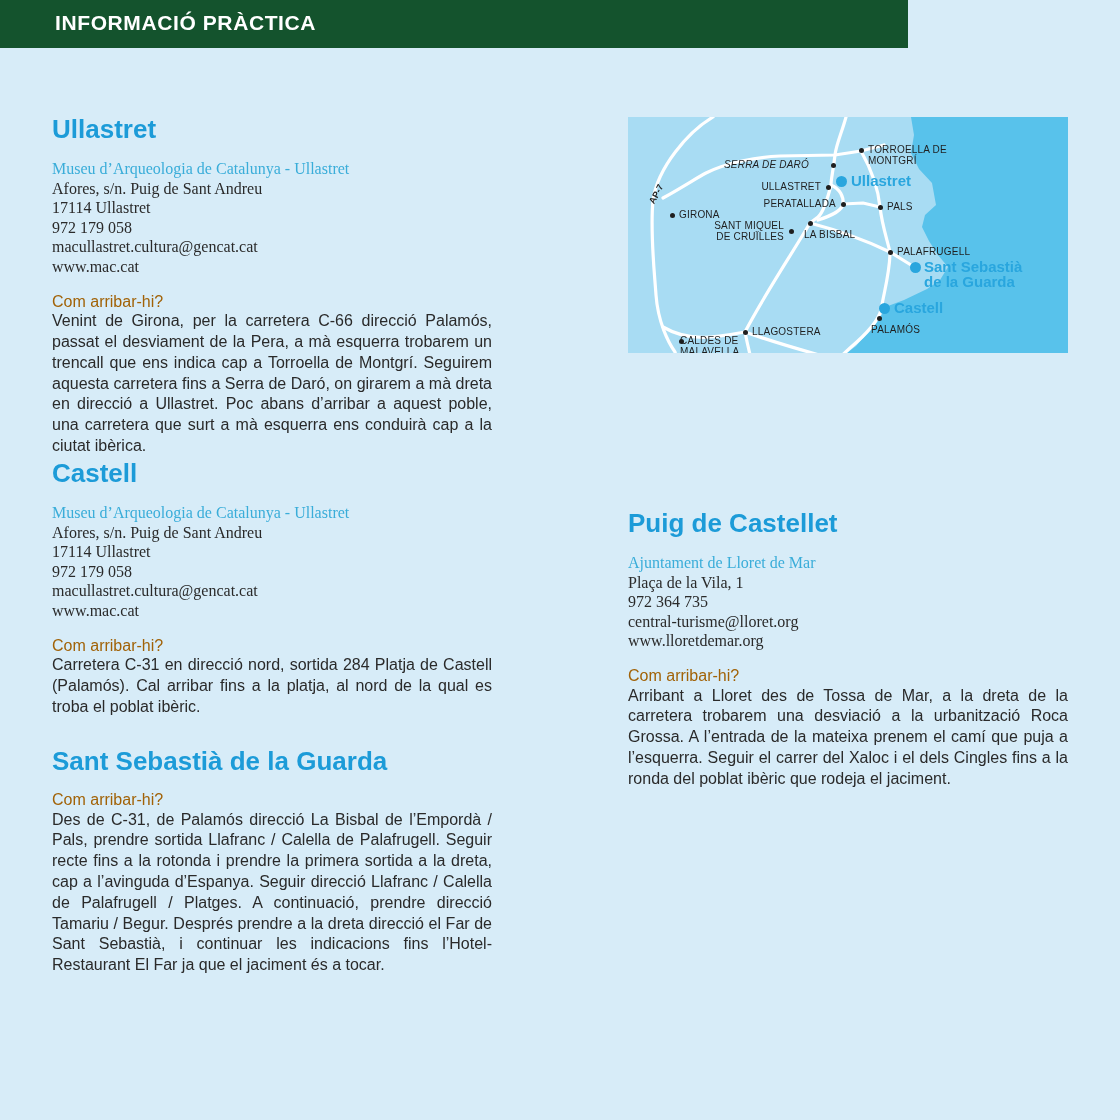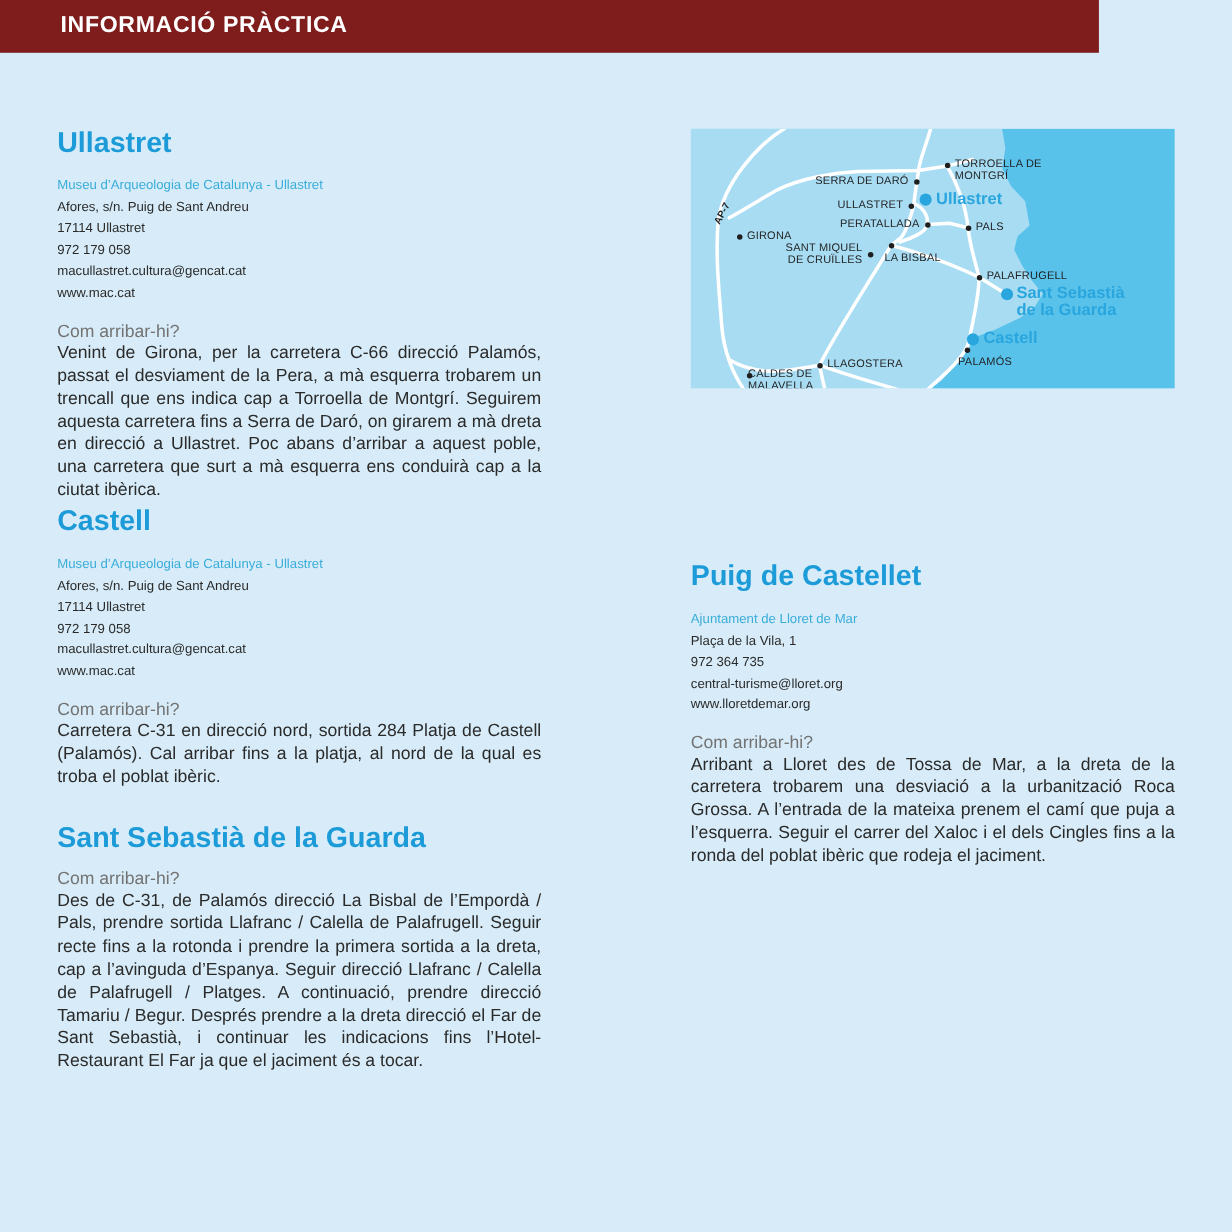--- a/index.html
+++ b/index.html
@@ -3,34 +3,34 @@
 <meta charset="utf-8">
 <style>
   html,body{margin:0;padding:0;}
   body{
     width:1120px;height:1120px;position:relative;overflow:hidden;
     background:#d7ecf8;
     font-family:"Liberation Sans", sans-serif;
     color:#2a2a2a;
   }
   .header{
-    position:absolute;left:0;top:0;width:999px;height:48px;
-    background:#7f1d1d;
+    position:absolute;left:0;top:0;width:908px;height:48px;
+    background:#14532d;
   }
   .header h1{
     margin:0;padding:11px 0 0 55px;
     font-size:21px;font-weight:bold;color:#ffffff;letter-spacing:.6px;
   }
   .section{position:absolute;width:440px;}
   .section h2{
     margin:0;font-size:26px;line-height:28px;font-weight:bold;color:#1c9bd8;
   }
-  .addr{margin-top:16px;font-size:12px;line-height:19.6px;}
+  .addr{margin-top:16px;font-size:16px;line-height:19.6px;font-family:Liberation Serif, serif;}
   .org{color:#3aadd9;}
-  .com{margin-top:15px;font-size:16px;line-height:19.6px;color:#737373;}
+  .com{margin-top:15px;font-size:16px;line-height:19.6px;color:#a16207;}
   .para{
     margin:0;font-size:16px;line-height:20.8px;text-align:justify;
   }
   
   .map{
     position:absolute;left:628px;top:117px;width:440px;height:236px;
     background:#a8dcf3;overflow:hidden;
   }
   .map svg{position:absolute;left:0;top:0;}
   .map-overlay{position:absolute;left:0;top:0;width:440px;height:336px;}
@@ -113,21 +113,21 @@
       <path d="M209,243 C195,255 180,264 169,274 C158,283 152,290 145,298 C138,306 128,315 118,322 C108,329 98,332 90,336"></path>
     </g>
   </svg>
   <div class="map-overlay">
       <div class="tdot" style="left: 230.5px; top: 30.5px;"></div>
       <div class="tlabel" style="left: 240px; top: 27px;">
         <div>TORROELLA DE</div>
         <div>MONTGRÍ</div>
       </div>
       <div class="tdot" style="left: 202.5px; top: 45.5px;"></div>
-      <div class="tlabel r" style="left: 198px; top: 42px;">
+      <div class="tlabel r" style="left: 181px; top: 42px; font-style: italic;">
         <div>SERRA DE DARÓ</div>
       </div>
       <div class="tdot" style="left: 197.5px; top: 67.5px;"></div>
       <div class="tlabel r" style="left: 193px; top: 64px;">
         <div>ULLASTRET</div>
       </div>
       <div class="tdot" style="left: 212.5px; top: 84.5px;"></div>
       <div class="tlabel r" style="left: 208px; top: 81px;">
         <div>PERATALLADA</div>
       </div>

